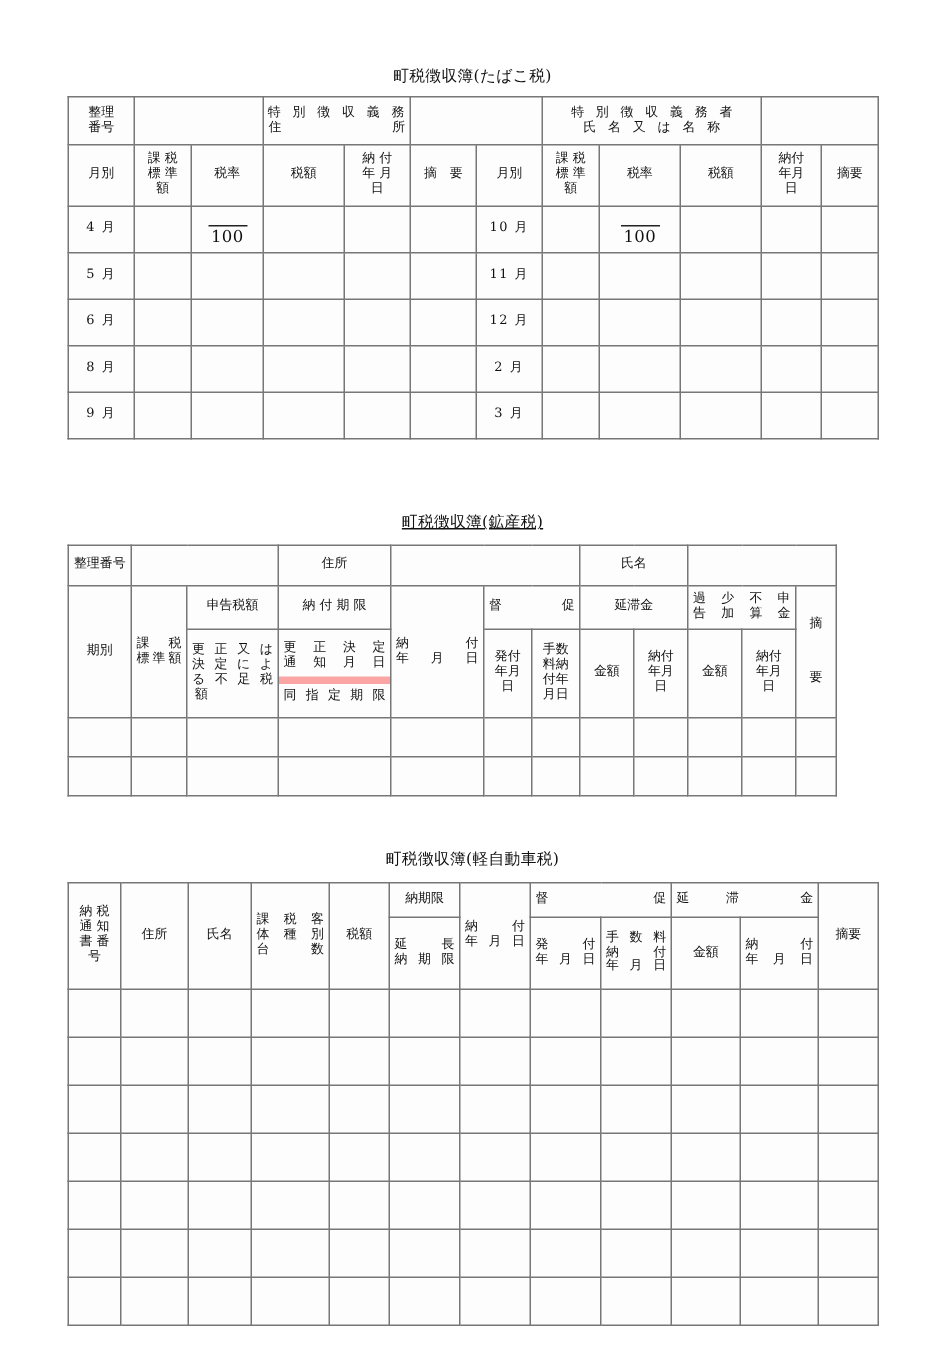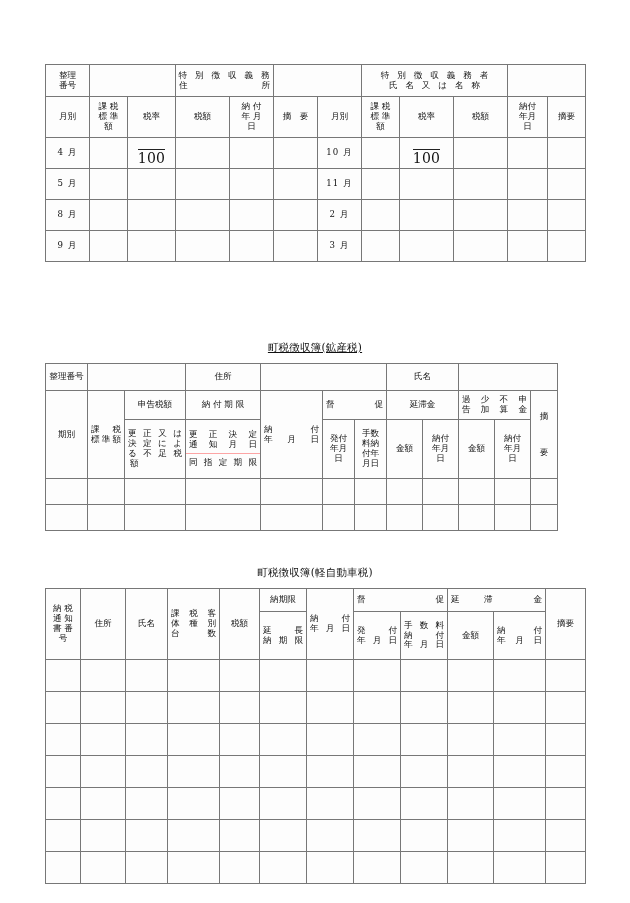--- a/index.html
+++ b/index.html
@@ -68,21 +68,21 @@
     white-space: normal;
   }
   .lead { text-align: left; padding-left: 5px; }
   .stack { display: block; line-height: 1.16; }
 
   
   .frac {
     display: inline-block;
     text-align: center;
     line-height: 1;
-    font-size: 14px;
+    font-size: 11px;
     font-family: "DejaVu Serif", "Liberation Serif", serif;
   }
   .frac .num {
     display: block;
     height: 8px;
     border-bottom: 1px solid #222;
     min-width: 26px;
   }
   .frac .den {
     display: block;
@@ -113,20 +113,21 @@
   #table-vehicle tr.hdr-b td { height: 47px; }
   #table-vehicle tr.body-row td { height: 31px; }
 
   .cell-blank { }
 </style>
 </head>
 <body>
 
 <div class="page">
 
+  <div class="doc-title t1-title">町税徴収簿(たばこ税)</div>
 
   <table class="ledger" id="table-tobacco">
     <colgroup>
       <col style="width:44px">
         <col style="width:38px">
         <col style="width:48px">
       <col style="width:54px">
         <col style="width:44px">
         <col style="width:44px">
       <col style="width:44px">
@@ -251,20 +252,34 @@
         <td></td>
         <td></td>
         <td class="month">11 月</td>
         <td></td>
         <td></td>
         <td></td>
         <td></td>
         <td></td>
       </tr>
 
+      <tr class="body-row">
+        <td class="month">6 月</td>
+        <td></td>
+        <td></td>
+        <td></td>
+        <td></td>
+        <td></td>
+        <td class="month">12 月</td>
+        <td></td>
+        <td></td>
+        <td></td>
+        <td></td>
+        <td></td>
+      </tr>
 
 
       <tr class="body-row">
         <td class="month">8 月</td>
         <td></td>
         <td></td>
         <td></td>
         <td></td>
         <td></td>
         <td class="month">2 月</td>
@@ -359,21 +374,21 @@
           <span class="stack">
             <span class="ln just">更 正 又 は</span>
             <span class="ln just">決 定 に よ</span>
             <span class="ln just">る 不 足 税</span>
             <span class="ln lead">額</span>
           </span>
         </td>
         <td>
           <span class="stack" style="display:block">
             <span class="ln just">更 正 決 定</span>
-            <span class="ln just" style="border-bottom:1px solid #fca5a5;padding-bottom:3px">通 知 月 日</span>
+            <span class="ln just" style="border-bottom:5px solid #fca5a5;padding-bottom:3px">通 知 月 日</span>
             <span class="ln just" style="padding-top:4px">同 指 定 期 限</span>
           </span>
         </td>
         <td>
           <span class="stack">
               <span class="ln">発付</span>
               <span class="ln">年月</span>
               <span class="ln">日</span>
             </span>
         </td>

